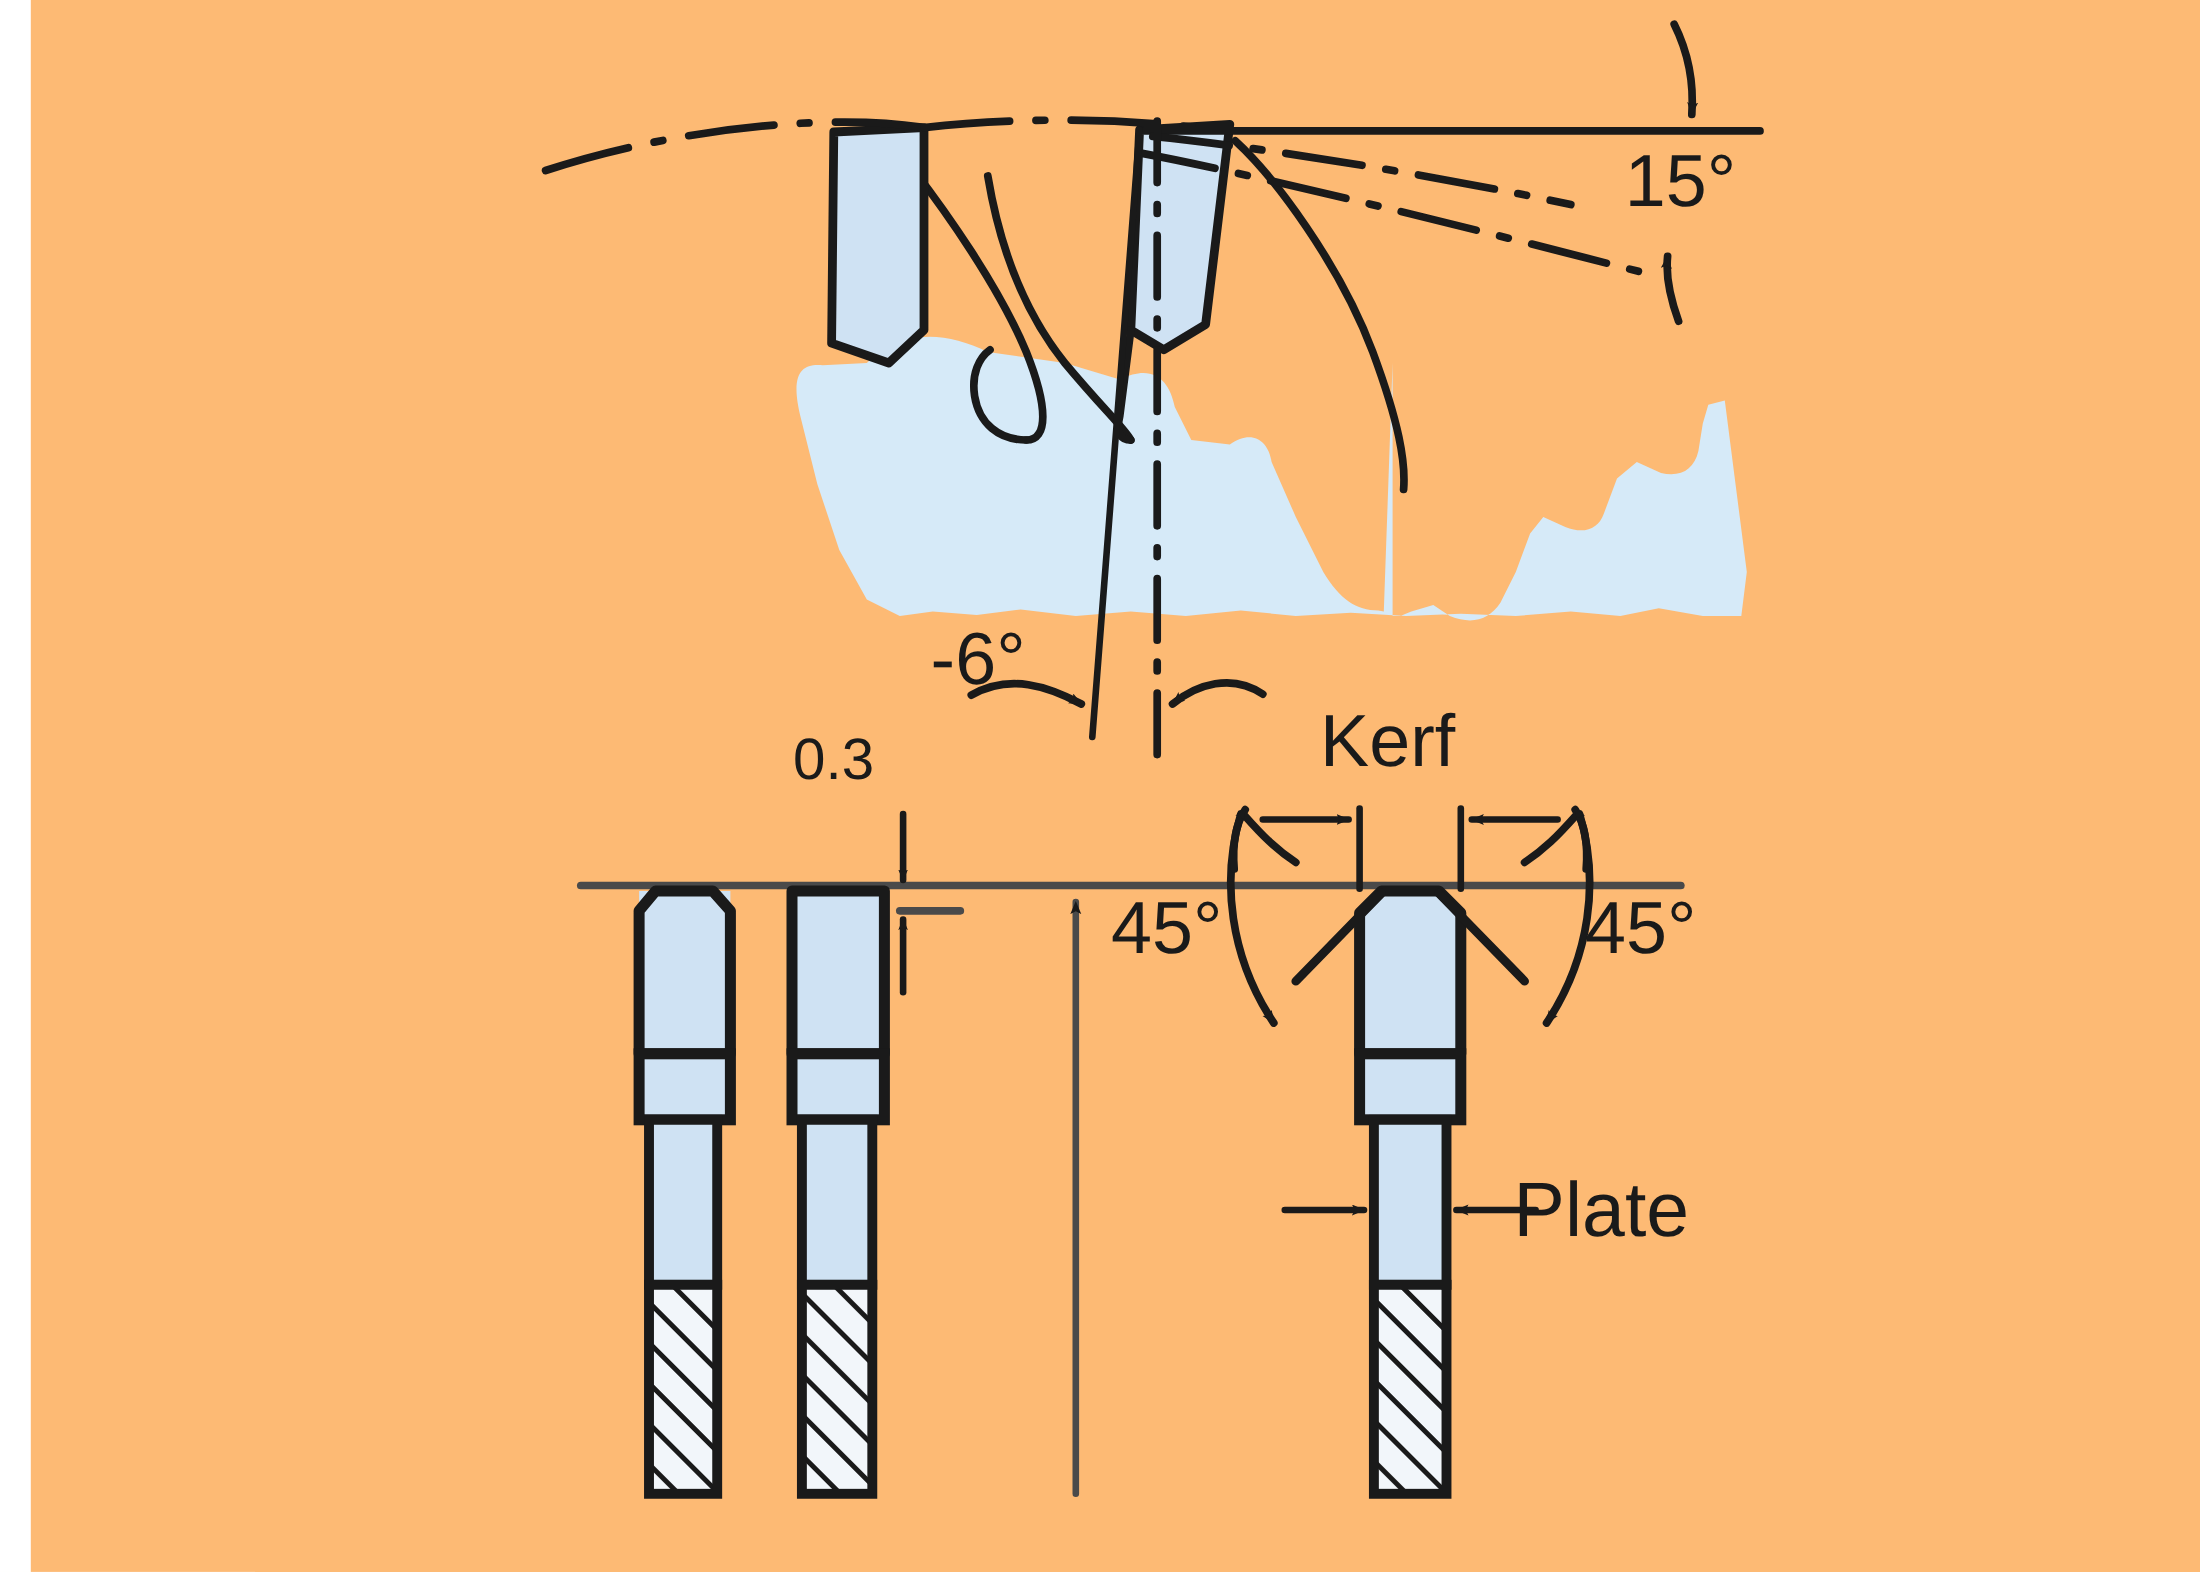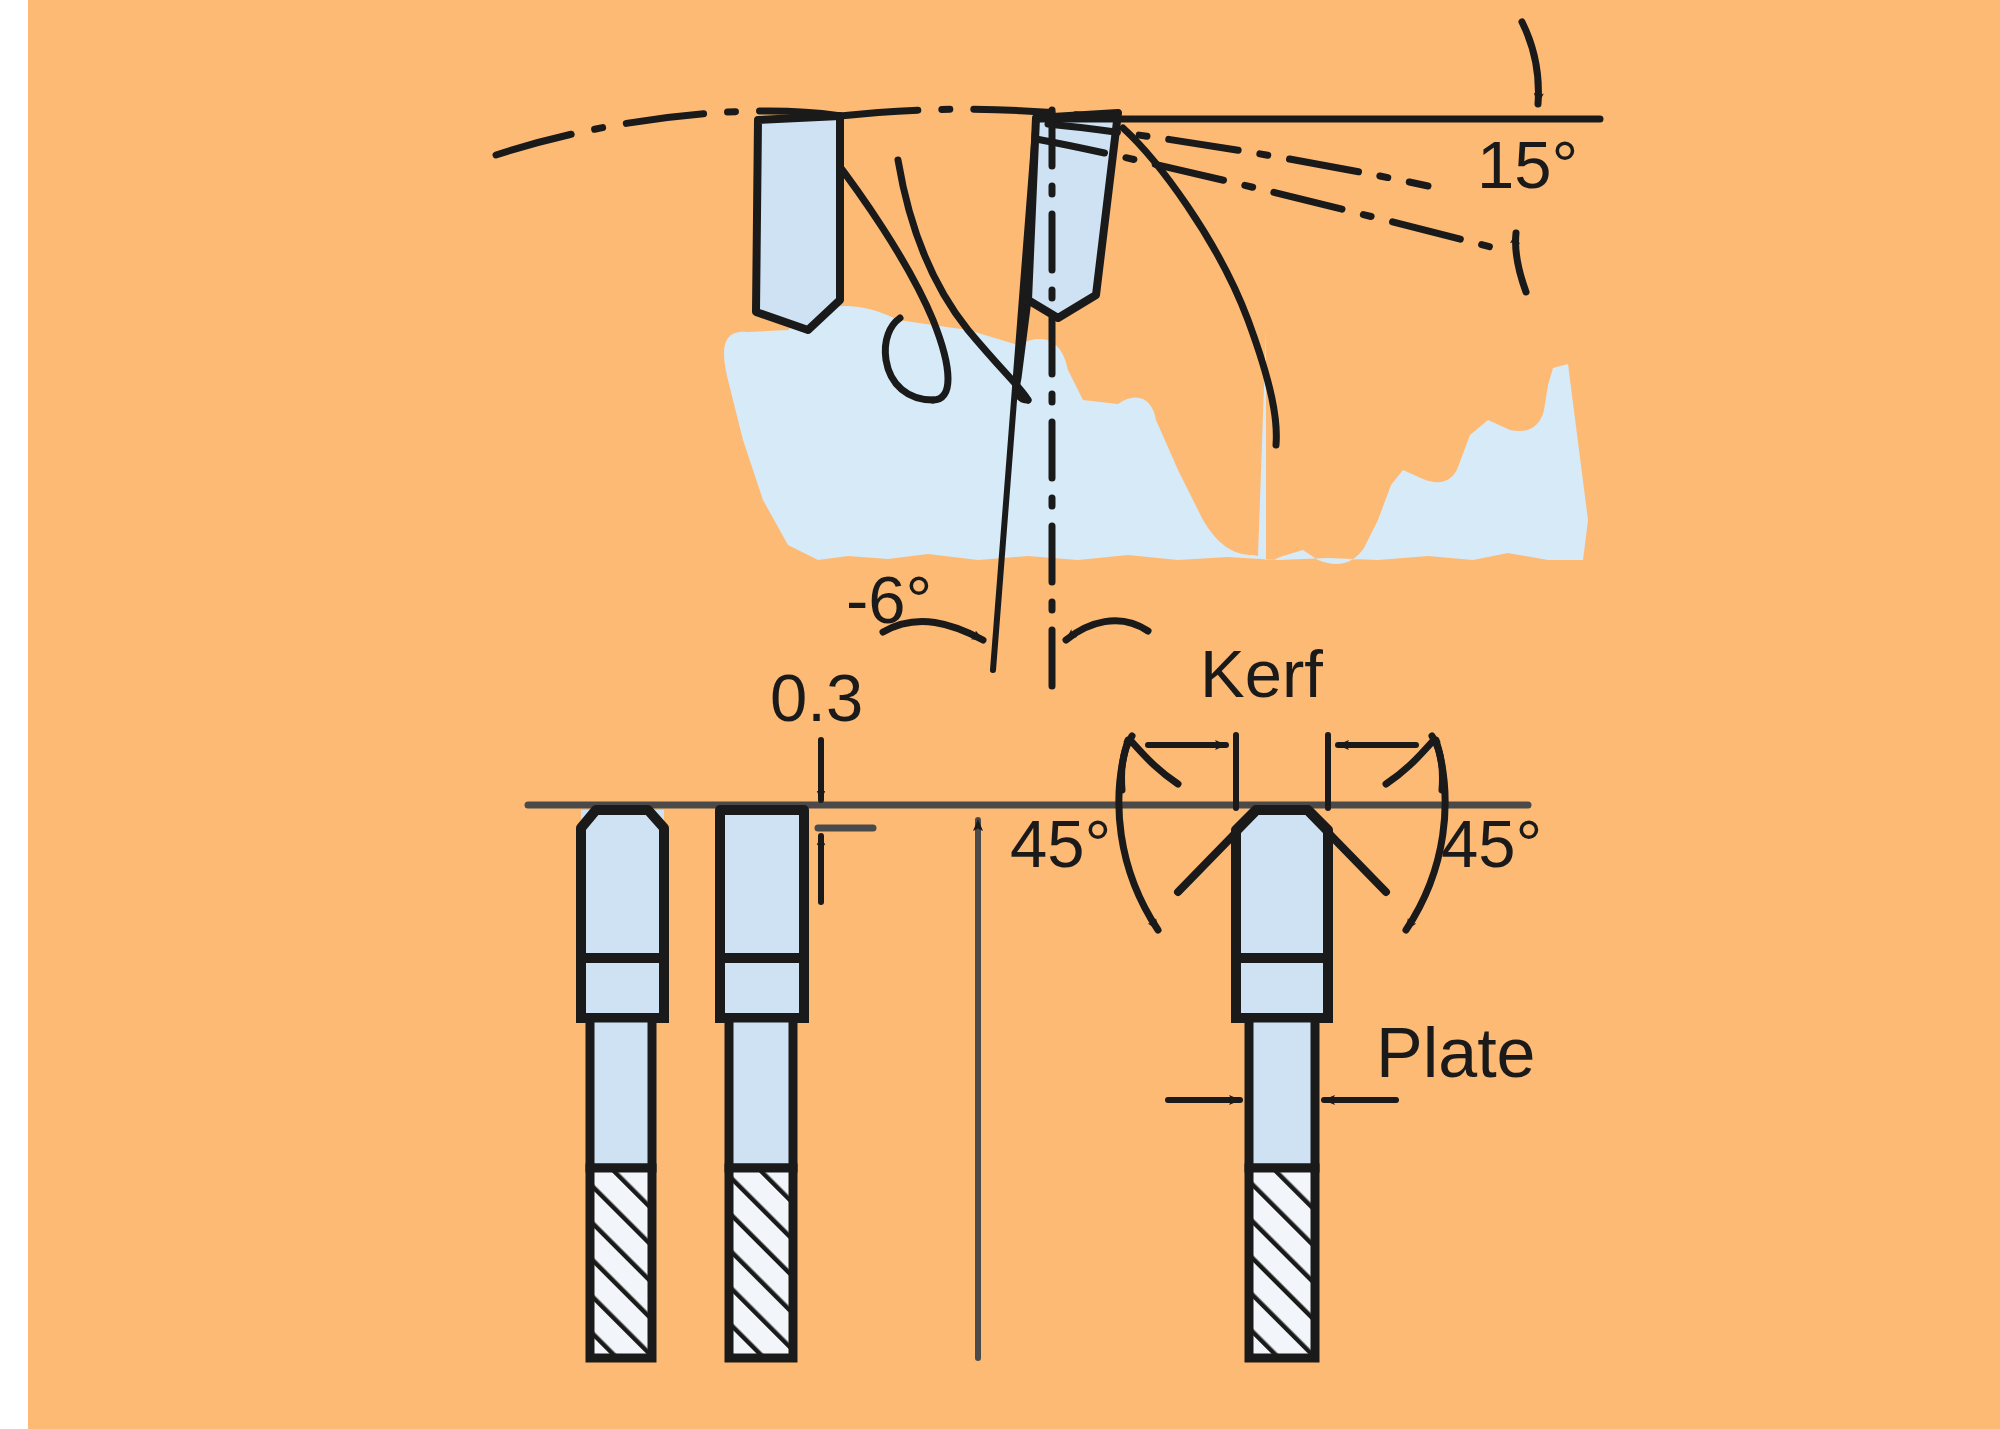--- a/index.html
+++ b/index.html
@@ -26,26 +26,26 @@
   .lbl {
     position: absolute;
     font-family: "Liberation Sans", sans-serif;
     color: #1a1a1a;
     white-space: nowrap;
     line-height: 1;
     font-weight: 400;
   }
   .lbl-15 { left: 1449px; top: 131px; font-size: 67px; }
   .lbl-6  { left: 818px;  top: 566px; font-size: 67px; }
-  .lbl-03 { left: 742px;  top: 664px; font-size: 67px; }
+  .lbl-03 { left: 693px;  top: 664px; font-size: 53px; }
   .lbl-kerf { left: 1172px; top: 640px; font-size: 67px; }
   .lbl-45l { left: 982px; top: 810px; font-size: 67px; }
   .lbl-45r { left: 1413px; top: 810px; font-size: 67px; }
   .lbl-dia { left: 875px; top: 1065px; font-size: 70px; }
-  .lbl-plate { left: 1348px; top: 1018px; font-size: 70px; }
+  .lbl-plate { left: 1348px; top: 1065px; font-size: 70px; }
 </style>
 </head>
 <body>
 
 <div id="stage">
 
   <svg width="2000" height="1429" viewBox="0 0 2000 1429">
 
     <defs>
       <marker id="arrowFill" markerWidth="14" markerHeight="14" refX="11" refY="5" orient="auto" markerUnits="userSpaceOnUse">

